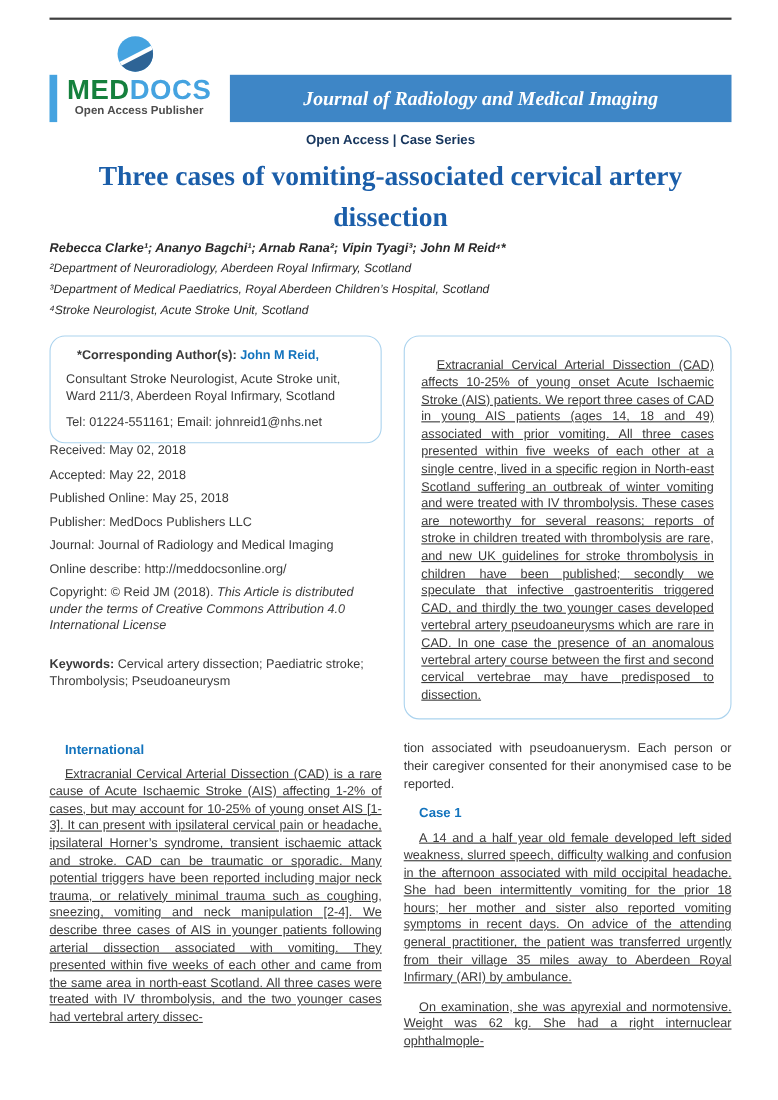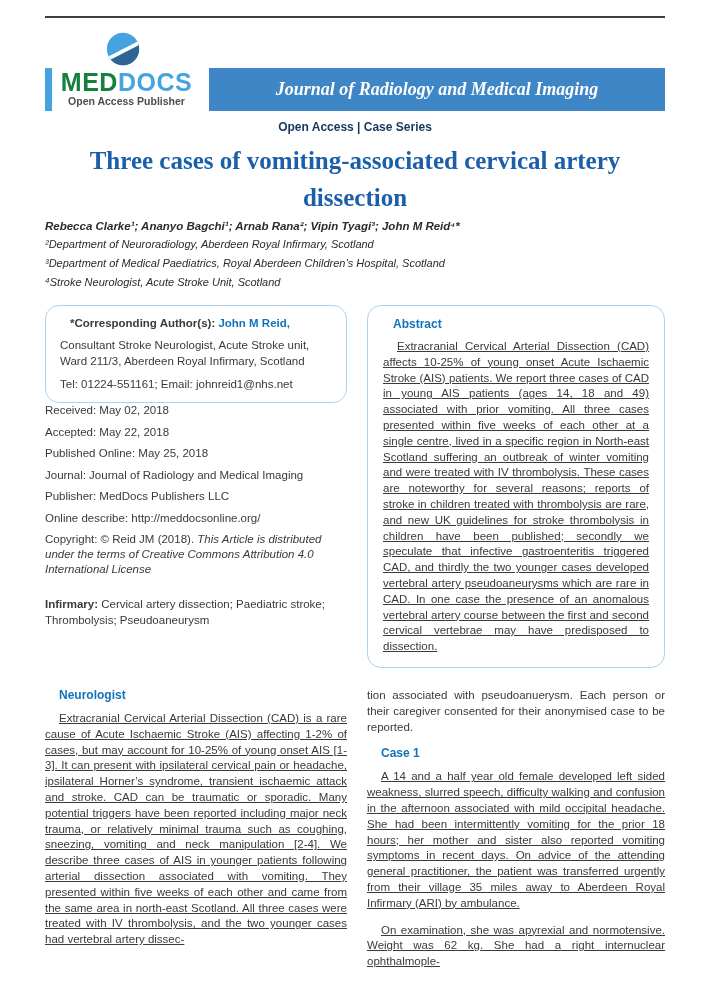--- a/index.html
+++ b/index.html
@@ -115,38 +115,37 @@
     <div class="col-l">
       <div class="roundbox">
         <div class="corr-line1"><span>*Corresponding Author(s): </span><span class="corr-name">John M Reid,</span></div>
         <div class="corr-addr">Consultant Stroke Neurologist, Acute Stroke unit, Ward 211/3, Aberdeen Royal Infirmary, Scotland</div>
         <div class="corr-tel">Tel: 01224-551161; Email: johnreid1@nhs.net</div>
       </div>
       <div class="meta">
         <div class="meta-line">Received: May 02, 2018</div>
         <div class="meta-line">Accepted: May 22, 2018</div>
         <div class="meta-line">Published Online: May 25, 2018</div>
+        <div class="meta-line">Publisher: MedDocs Publishers LLC</div>
         <div class="meta-line">Journal: Journal of Radiology and Medical Imaging</div>
-        <div class="meta-line">Publisher: MedDocs Publishers LLC</div>
         <div class="meta-line">Online describe: http://meddocsonline.org/</div>
         <div class="copyright"><span>Copyright: © Reid JM (2018). </span><span class="it">This Article is distributed under the terms of Creative Commons Attribution 4.0 International License</span></div>
       </div>
-      <div class="keywords"><span class="kw-label">Infirmary: </span><span>Cervical artery dissection; Paediatric stroke; Thrombolysis; Pseudoaneurysm</span></div>
+      <div class="keywords"><span class="kw-label">Keywords: </span><span>Cervical artery dissection; Paediatric stroke; Thrombolysis; Pseudoaneurysm</span></div>
     </div>
     <div class="col-r">
       <div class="roundbox abstract-box">
-        <div class="sec-head">Abstract</div>
         <p class="para indent">Extracranial Cervical Arterial Dissection (CAD) affects 10-25% of young onset Acute Ischaemic Stroke (AIS) patients. We report three cases of CAD in young AIS patients (ages 14, 18 and 49) associated with prior vomiting. All three cases presented within five weeks of each other at a single centre, lived in a specific region in North-east Scotland suffering an outbreak of winter vomiting and were treated with IV thrombolysis. These cases are noteworthy for several reasons; reports of stroke in children treated with thrombolysis are rare, and new UK guidelines for stroke thrombolysis in children have been published; secondly we speculate that infective gastroenteritis triggered CAD, and thirdly the two younger cases developed vertebral artery pseudoaneurysms which are rare in CAD. In one case the presence of an anomalous vertebral artery course between the first and second cervical vertebrae may have predisposed to dissection.</p>
       </div>
     </div>
   </div>
 
   <div class="cols body-sec">
     <div class="col-l">
-      <div class="sec-head">Neurologist</div>
+      <div class="sec-head">International</div>
       <p class="para indent">Extracranial Cervical Arterial Dissection (CAD) is a rare cause of Acute Ischaemic Stroke (AIS) affecting 1-2% of cases, but may account for 10-25% of young onset AIS [1-3]. It can present with ipsilateral cervical pain or headache, ipsilateral Horner’s syndrome, transient ischaemic attack and stroke. CAD can be traumatic or sporadic. Many potential triggers have been reported including major neck trauma, or relatively minimal trauma such as coughing, sneezing, vomiting and neck manipulation [2-4]. We describe three cases of AIS in younger patients following arterial dissection associated with vomiting. They presented within five weeks of each other and came from the same area in north-east Scotland. All three cases were treated with IV thrombolysis, and the two younger cases had vertebral artery dissec-</p>
     </div>
     <div class="col-r">
       <p class="para">tion associated with pseudoanuerysm. Each person or their caregiver consented for their anonymised case to be reported.</p>
       <div class="sec-head">Case 1</div>
       <p class="para indent">A 14 and a half year old female developed left sided weakness, slurred speech, difficulty walking and confusion in the afternoon associated with mild occipital headache. She had been intermittently vomiting for the prior 18 hours; her mother and sister also reported vomiting symptoms in recent days. On advice of the attending general practitioner, the patient was transferred urgently from their village 35 miles away to Aberdeen Royal Infirmary (ARI) by ambulance.</p>
       <p class="para indent">On examination, she was apyrexial and normotensive. Weight was 62 kg. She had a right internuclear ophthalmople-</p>
     </div>
   </div>
 

